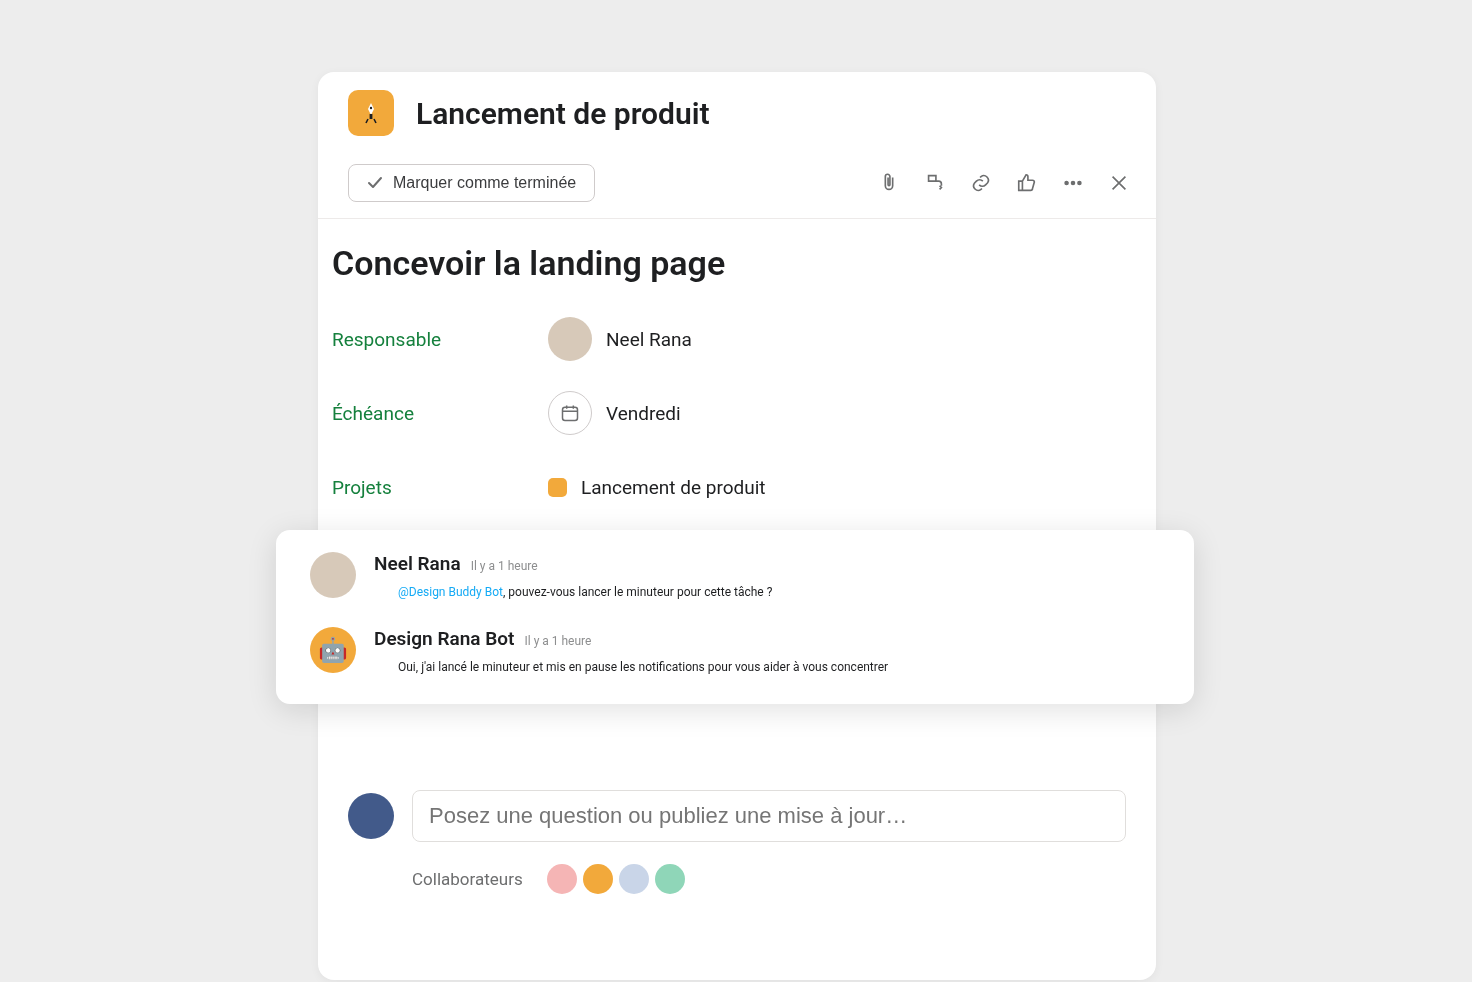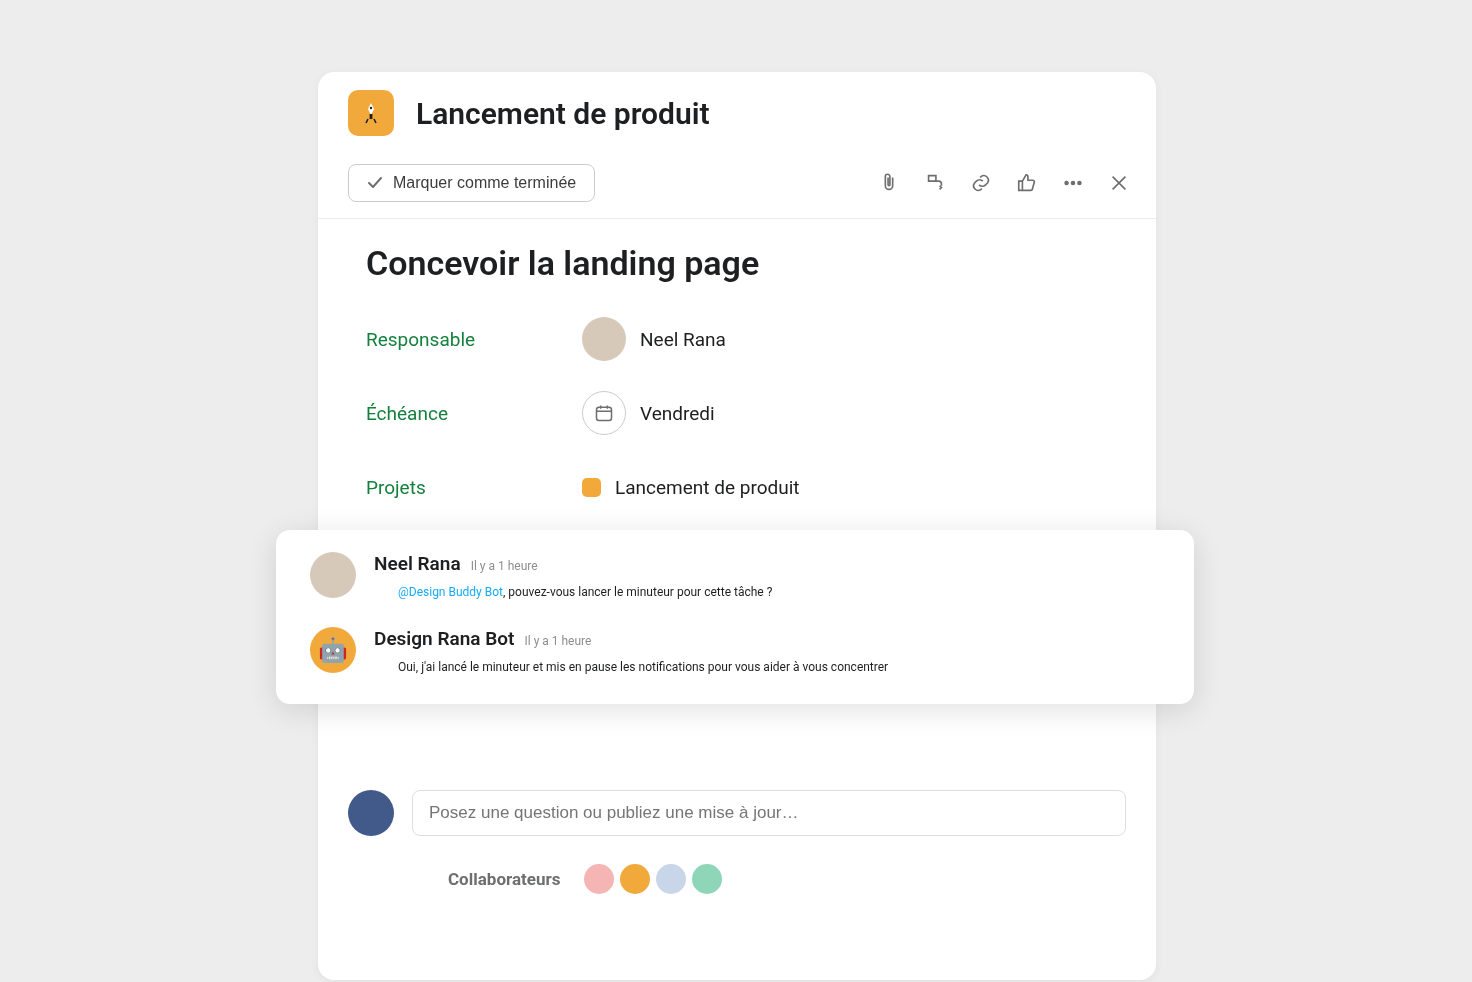--- a/index.html
+++ b/index.html
@@ -74,21 +74,21 @@
     display: flex;
     align-items: center;
     justify-content: center;
     color: #6d6e6f;
     cursor: pointer;
     margin-left: 8px;
   }
   .icon-btn svg { width: 22px; height: 22px; stroke: #6d6e6f; fill: none; stroke-width: 1.8; }
 
   
-  .body { padding: 24px 30px 0 48px; }
+  .body { padding: 24px 30px 0 14px; }
   .task-title {
     font-size: 34px;
     font-weight: 600;
     color: #1e1f21;
     margin-bottom: 28px;
   }
   .field-row {
     display: flex;
     align-items: center;
     min-height: 56px;
@@ -166,35 +166,35 @@
     display: flex;
     align-items: center;
     gap: 18px;
   }
   .composer .avatar { width: 46px; height: 46px; background:#425a8a; }
   .composer-input {
     flex: 1;
     border: 1px solid #e0dedc;
     border-radius: 8px;
     padding: 12px 16px;
-    font-size: 17px;
+    font-size: 22px;
     color: #6d6e6f;
     background: #fff;
   }
 
   
   .collab-row {
     position: absolute;
     left: 94px;
     top: 792px;
     display: flex;
     align-items: center;
     gap: 24px;
   }
-  .collab-label { font-size: 17px; color: #6d6e6f; font-weight: 700; margin-left: 36px; }
+  .collab-label { font-size: 17px; color: #6d6e6f; font-weight: 400; }
   .collab-avatars { display: flex; gap: 6px; }
   .collab-avatars .avatar-sm { border-radius: 50%; }
   .c1 { background:#f5b5b5; }
   .c2 { background:#f2a93b; }
   .c3 { background:#c9d5e8; }
   .c4 { background:#8fd6b8; }
 </style>
 </head>
 <body>
 

